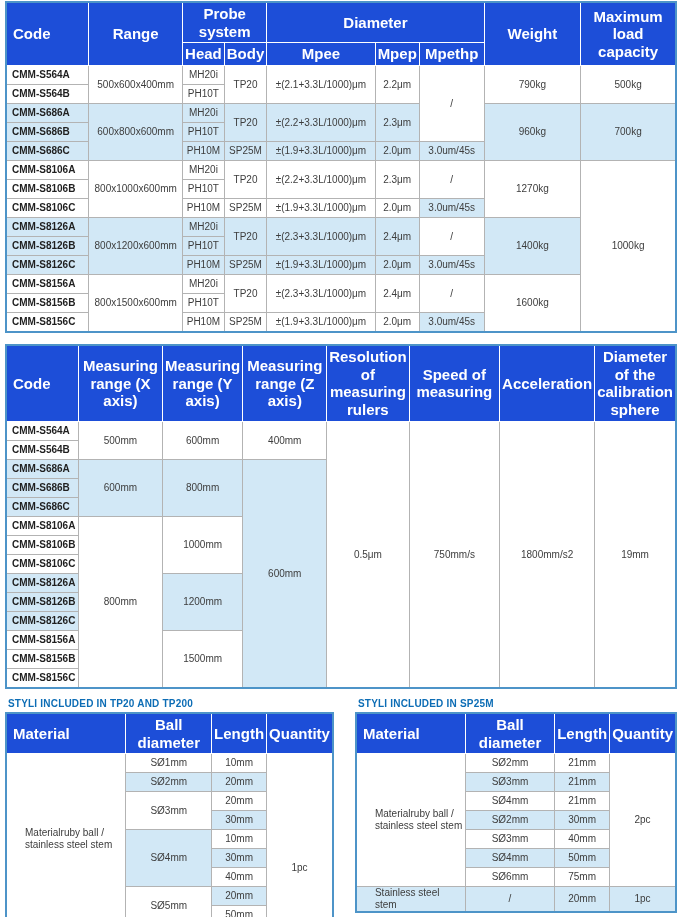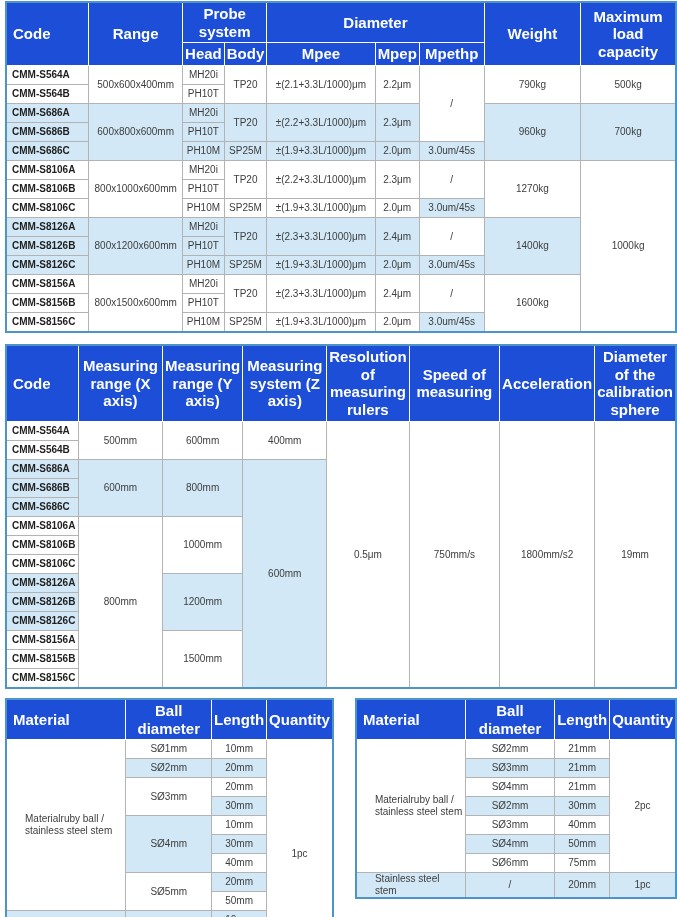--- a/index.html
+++ b/index.html
@@ -175,21 +175,21 @@
       <col style="width:81px">
         <col style="width:94px">
         <col style="width:70px">
         <col style="width:80px">
     </colgroup>
     <thead>
       <tr>
         <th class="hl">Code</th>
         <th>Measuring range (X axis)</th>
         <th>Measuring range (Y axis)</th>
-        <th>Measuring system (Z axis)</th>
+        <th>Measuring range (Z axis)</th>
         <th>Resolution of measuring rulers</th>
         <th>Speed of measuring</th>
         <th>Acceleration</th>
         <th>Diameter of the calibration sphere</th>
       </tr>
     </thead>
     <tbody id="t2-body">
         <tr>
           <td class="wh code">CMM-S564A</td>
           <td rowspan="2" class="wh">500mm</td>
@@ -245,20 +245,21 @@
         </tr>
         <tr>
           <td class="wh code">CMM-S8156C</td>
         </tr>
       </tbody>
   </table>
 
   <div class="styli-row">
 
     <div>
+      <div class="sec-title">STYLI INCLUDED IN TP20 AND TP200</div>
       <table id="t3">
         <colgroup>
           <col style="width:123px">
             <col style="width:87px">
             <col style="width:51px">
             <col style="width:58px">
         </colgroup>
         <thead>
           <tr>
             <th class="hl">Material</th>
@@ -311,20 +312,21 @@
               <td class="wh">20mm</td>
             </tr>
             <tr>
               <td class="bl">30mm</td>
             </tr>
           </tbody>
       </table>
     </div>
 
     <div>
+      <div class="sec-title">STYLI INCLUDED IN SP25M</div>
       <table id="t4">
         <colgroup>
           <col style="width:112px">
             <col style="width:91px">
             <col style="width:53px">
             <col style="width:62px">
         </colgroup>
         <thead>
           <tr>
             <th class="hl">Material</th>

